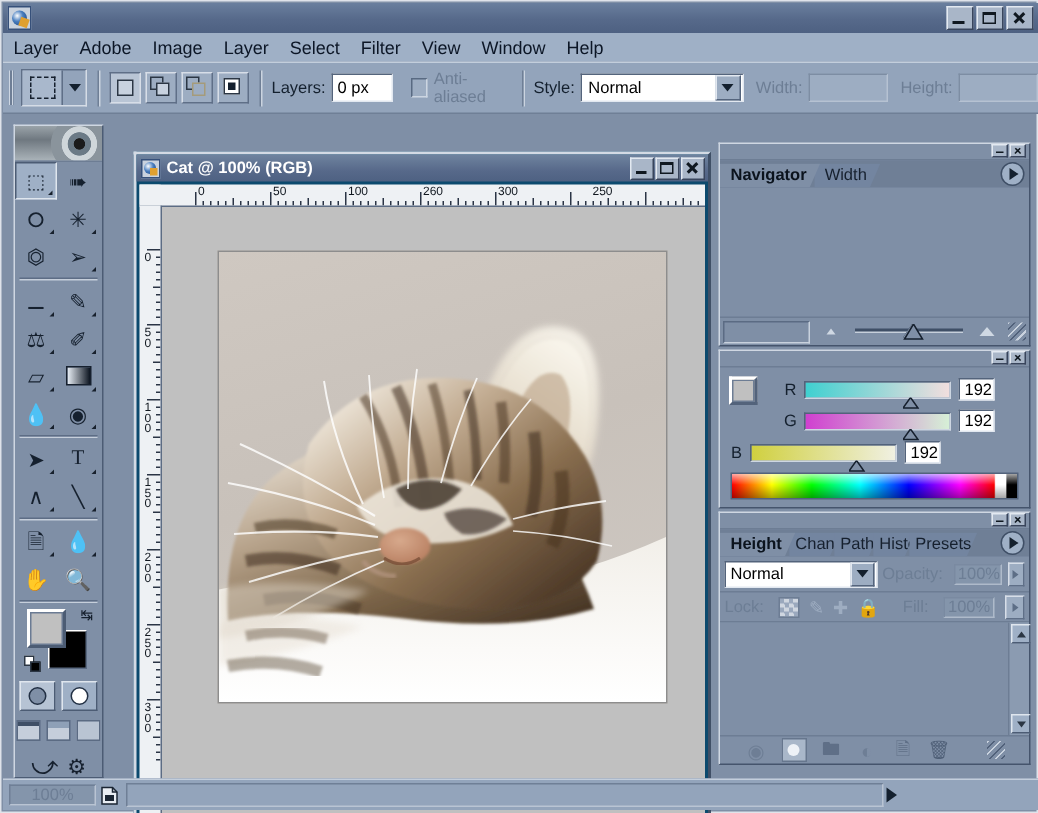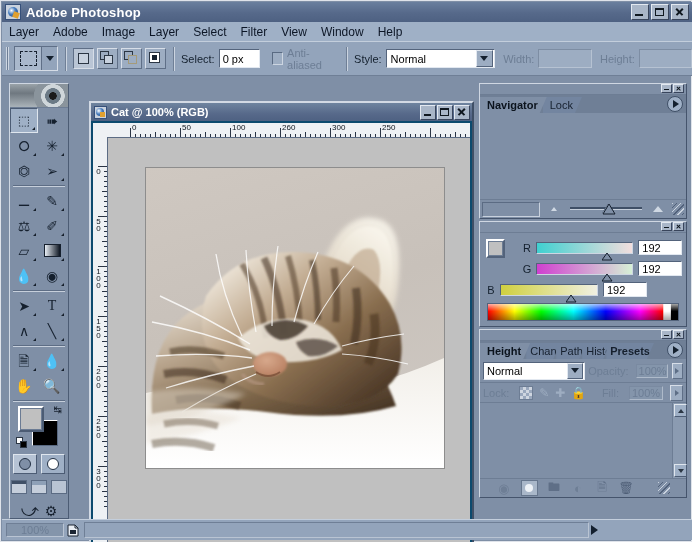--- a/index.html
+++ b/index.html
@@ -138,21 +138,21 @@
   .tickv{position:absolute;right:0;height:1px;background:#2a3445;}
   .rnum{position:absolute;font-size:8px;color:#10171f;line-height:8px;font-family:"Liberation Sans",sans-serif;}
   .rnumv{position:absolute;font-size:8px;color:#10171f;line-height:7px;width:7px;text-align:center;}
 
   .canvasarea{position:absolute;left:17px;top:35px;right:2px;bottom:2px;background:#c0c0c0;
      overflow:hidden;}
   .photo{position:absolute;left:37px;top:29px;width:300px;height:302px;
      border:1px solid #8d8d8d;box-sizing:border-box;overflow:hidden;background:#cfc9c2;}
 
   
-  .palettes{position:absolute;left:478px;top:82px;width:208px;}
+  .palettes{position:absolute;left:478px;top:94px;width:208px;}
   .pal{background:#7f8fa6;border:1px solid;border-color:#cfd7e2 #45546c #45546c #cfd7e2;
       margin-bottom:2px;position:relative;box-sizing:border-box;}
   .pal-tb{height:10px;background:#7f8fa6;position:relative;border-bottom:1px solid #6d7d94;}
   .pal-tb .pb{position:absolute;top:0px;width:11px;height:9px;background:#a9b6c8;
       border:1px solid;border-color:#e3e9f1 #39455c #39455c #e3e9f1;box-sizing:border-box;}
   .pal-tb .pb i{position:absolute;display:block;background:#101820;}
   .pal-tb .pb.min i{left:2px;bottom:2px;width:5px;height:1.5px;}
   .pal-tb .pb.cls i{left:2px;top:3px;width:5px;height:1.4px;transform:rotate(45deg);}
   .pal-tb .pb.cls i+i{transform:rotate(-45deg);}
   .tabs{height:18px;display:flex;align-items:flex-end;position:relative;background:#6f7f96;}
@@ -181,21 +181,21 @@
 
   .color-body{padding:4px 4px 2px 4px;}
   .cp-mini{width:28px;height:28px;position:relative;float:left;margin:2px 6px 0 2px;}
   .cp-mini .f{position:absolute;left:0;top:0;width:19px;height:19px;background:#c0c0c0;
      border:2px solid;border-color:#fff #53637b #53637b #fff;box-sizing:border-box;box-shadow:inset 0 0 0 1px #6d7d94;}
   .cp-mini .b{position:absolute;left:11px;top:11px;width:17px;height:17px;background:#000;
      border:1px solid;border-color:#fff #53637b #53637b #fff;box-sizing:border-box;z-index:-1;}
   .slrow{display:flex;align-items:center;height:21px;}
   .slrow .ch{width:14px;text-align:center;font-size:11px;color:#14202e;}
   .ramp{width:96px;height:10px;border:1px solid;border-color:#53637b #cdd6e2 #cdd6e2 #53637b;position:relative;margin:0 2px;}
-  .valbox{width:44px;height:15px;background:#fff;border:1px solid;
+  .valbox{width:24px;height:15px;background:#fff;border:1px solid;
      border-color:#53637b #e2e8f0 #e2e8f0 #53637b;font-size:11px;color:#000;
      display:flex;align-items:center;padding-left:3px;margin-left:3px;box-sizing:border-box;}
   .spectrum{height:16px;margin:3px 3px 3px 3px;border:1px solid #53637b;position:relative;
      background:linear-gradient(to right,
        #ff0000 0%,#ffff00 14%,#00ff00 28%,#00ffff 45%,#0000ff 62%,#ff00ff 80%,#ff0000 92%,#ffffff 92.5%,#ffffff 96%,#000000 96.5%,#000000 100%);}
   .spectrum:after{content:"";position:absolute;inset:0;
      background:linear-gradient(to bottom,rgba(255,255,255,.65),rgba(255,255,255,0) 45%,rgba(0,0,0,.35));}
 
   .lay-opt{height:19px;display:flex;align-items:center;padding:2px 3px;gap:3px;border-bottom:1px solid #6d7d94;}
   .blendcombo{width:118px;height:16px;background:#fff;border:1px solid;
@@ -230,21 +230,20 @@
   .st-end{width:90px;height:14px;}
   .docsb{position:absolute;left:1px;bottom:21px;width:690px;height:1px;background:#6f7f96;}
 </style>
 </head>
 <body>
 
 <div class="app">
 
   <div class="titlebar">
     <span class="ps-icon"></span>
-    <span class="apptitle">Adobe Photoshop</span>
     <div class="win-btns">
       <div class="wb min">
           <i></i>
         </div>
       <div class="wb max">
           <i></i>
         </div>
       <div class="wb cls">
           <i></i>
           <i></i>
@@ -291,21 +290,21 @@
         <span class="sq" style="left:6px;top:6px;width:9px;height:9px;background:#9dadc2;border:1px solid #a59b7a;"></span>
       </div>
       <div class="smbtn">
         <span class="sq" style="left:3px;top:3px;width:11px;height:11px;background:#fff;border:1px solid #2b3644;"></span>
         <span class="sq" style="left:6px;top:6px;width:5px;height:5px;background:#14202e;"></span>
       </div>
     </div>
 
     <div class="sep"></div>
 
-    <span class="lbl">Select:</span>
+    <span class="lbl">Layers:</span>
     <div class="txtfield" style="width:40px;">0 px</div>
 
     <div style="width:14px;"></div>
     <div class="chk"></div>
     <span class="lbl dim">Anti-aliased</span>
 
     <div class="sep"></div>
 
     <span class="lbl">Style:</span>
     <div class="combo" style="width:128px;">
@@ -537,21 +536,21 @@
         <div class="tick" style="left: 242px; height: 3px;"></div>
         <div class="tick" style="left: 247px; height: 3px;"></div>
         <div class="tick" style="left: 252px; height: 3px;"></div>
         <div class="tick" style="left: 257px; height: 3px;"></div>
         <div class="tick" style="left: 262px; height: 5px;"></div>
         <div class="tick" style="left: 267px; height: 3px;"></div>
         <div class="tick" style="left: 272px; height: 3px;"></div>
         <div class="tick" style="left: 277px; height: 3px;"></div>
         <div class="tick" style="left: 282px; height: 3px;"></div>
         <div class="tick" style="left: 287px; height: 9px;"></div>
-        <div class="rnum" style="left: 289px; top: 1px;">250</div>
+        <div class="rnum" style="left: 302px; top: 1px;">250</div>
         <div class="tick" style="left: 292px; height: 3px;"></div>
         <div class="tick" style="left: 297px; height: 3px;"></div>
         <div class="tick" style="left: 302px; height: 3px;"></div>
         <div class="tick" style="left: 307px; height: 3px;"></div>
         <div class="tick" style="left: 312px; height: 5px;"></div>
         <div class="tick" style="left: 317px; height: 3px;"></div>
         <div class="tick" style="left: 322px; height: 3px;"></div>
         <div class="tick" style="left: 327px; height: 3px;"></div>
         <div class="tick" style="left: 332px; height: 3px;"></div>
         <div class="tick" style="left: 337px; height: 9px;"></div>
@@ -772,21 +771,21 @@
         <div class="pb min" style="right:14px;">
             <i></i>
           </div>
         <div class="pb cls" style="right:2px;">
             <i></i>
             <i></i>
           </div>
       </div>
       <div class="tabs">
         <div class="ptab active">Navigator</div>
-        <div class="ptab">Lock</div>
+        <div class="ptab">Width</div>
         <div class="pmenu">
             <span class="pt"></span>
           </div>
       </div>
       <div class="nav-body"></div>
       <div class="nav-foot">
         <div class="navzoom"></div>
         <div style="width:22px;display:flex;align-items:center;justify-content:center;">
             <span class="mt sm"></span>
           </div>
@@ -863,21 +862,21 @@
         <div class="pb cls" style="right:2px;">
             <i></i>
             <i></i>
           </div>
       </div>
       <div class="tabs">
         <div class="ptab active">Height</div>
         <div class="ptab" style="max-width:26px;overflow:hidden;padding:0 4px;">Channels</div>
         <div class="ptab" style="max-width:22px;overflow:hidden;padding:0 4px;">Paths</div>
         <div class="ptab" style="max-width:20px;overflow:hidden;padding:0 4px;">History</div>
-        <div class="ptab" style="max-width:54px;overflow:hidden;padding:0 4px;font-weight:bold;">Presets</div>
+        <div class="ptab" style="max-width:54px;overflow:hidden;padding:0 4px;">Presets</div>
         <div class="pmenu">
             <span class="pt"></span>
           </div>
       </div>
 
       <div class="lay-opt">
         <div class="blendcombo">
           <span class="v">Normal</span>
           <span class="b">
               <span class="caret-dn"></span>

